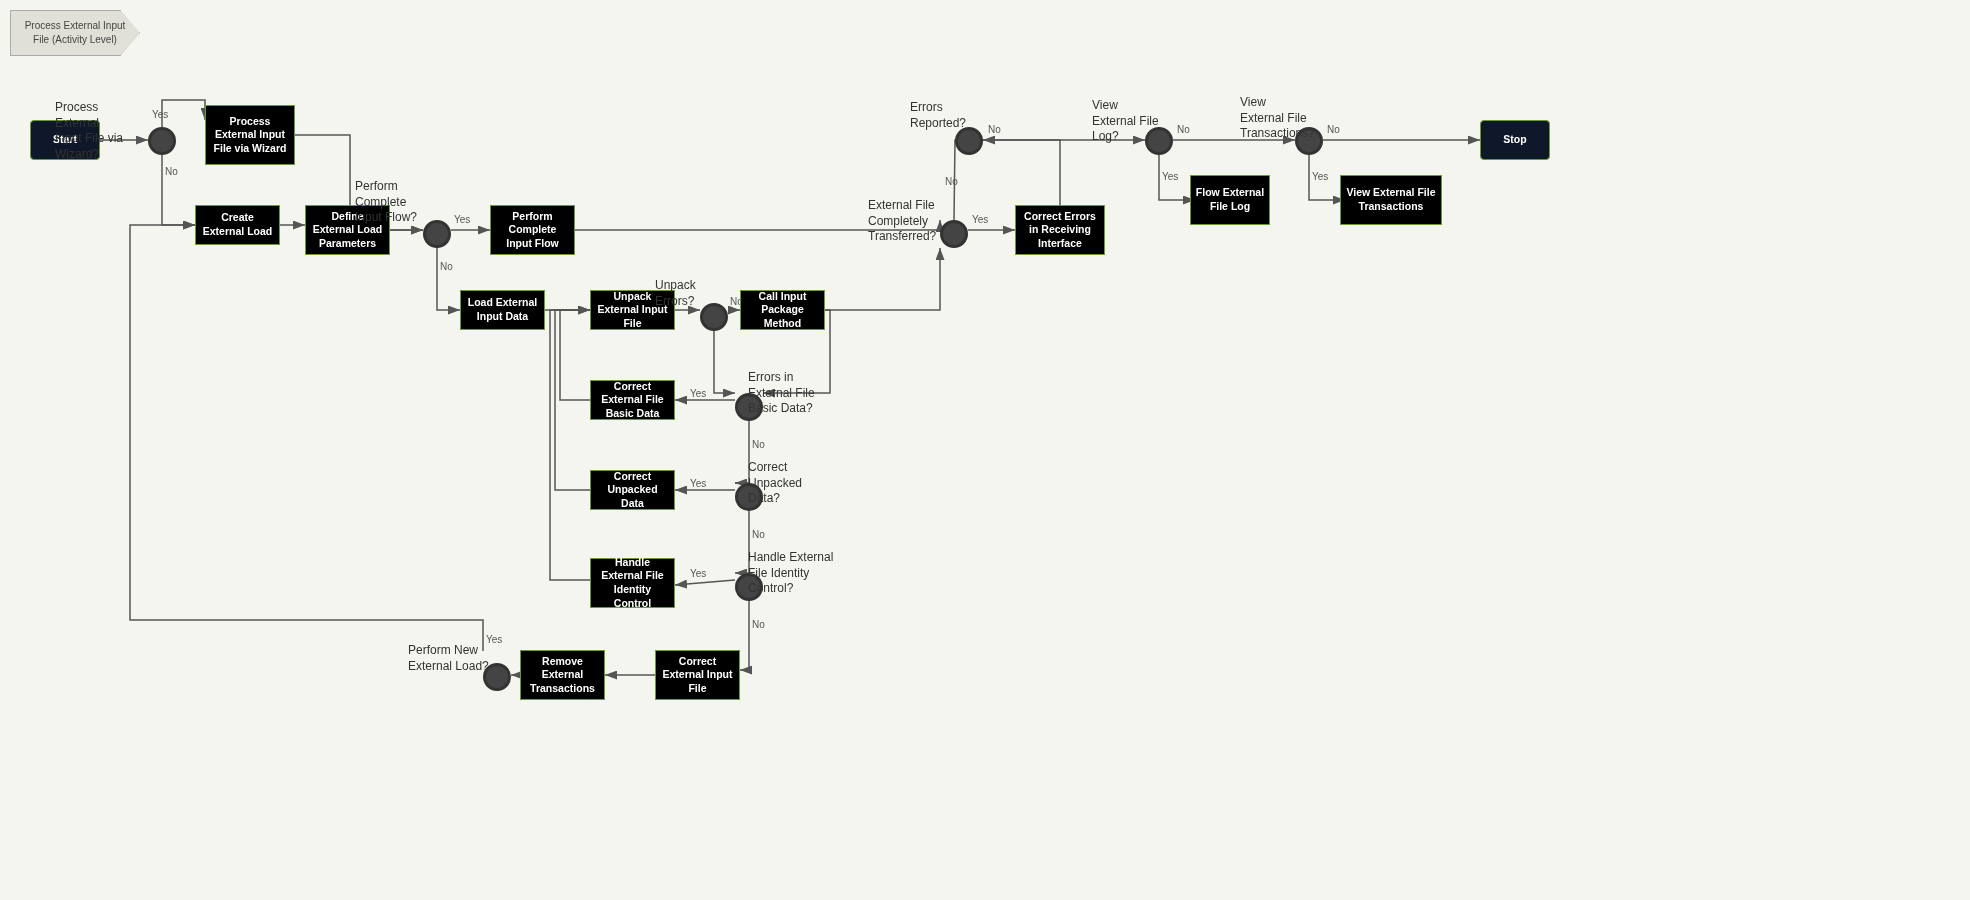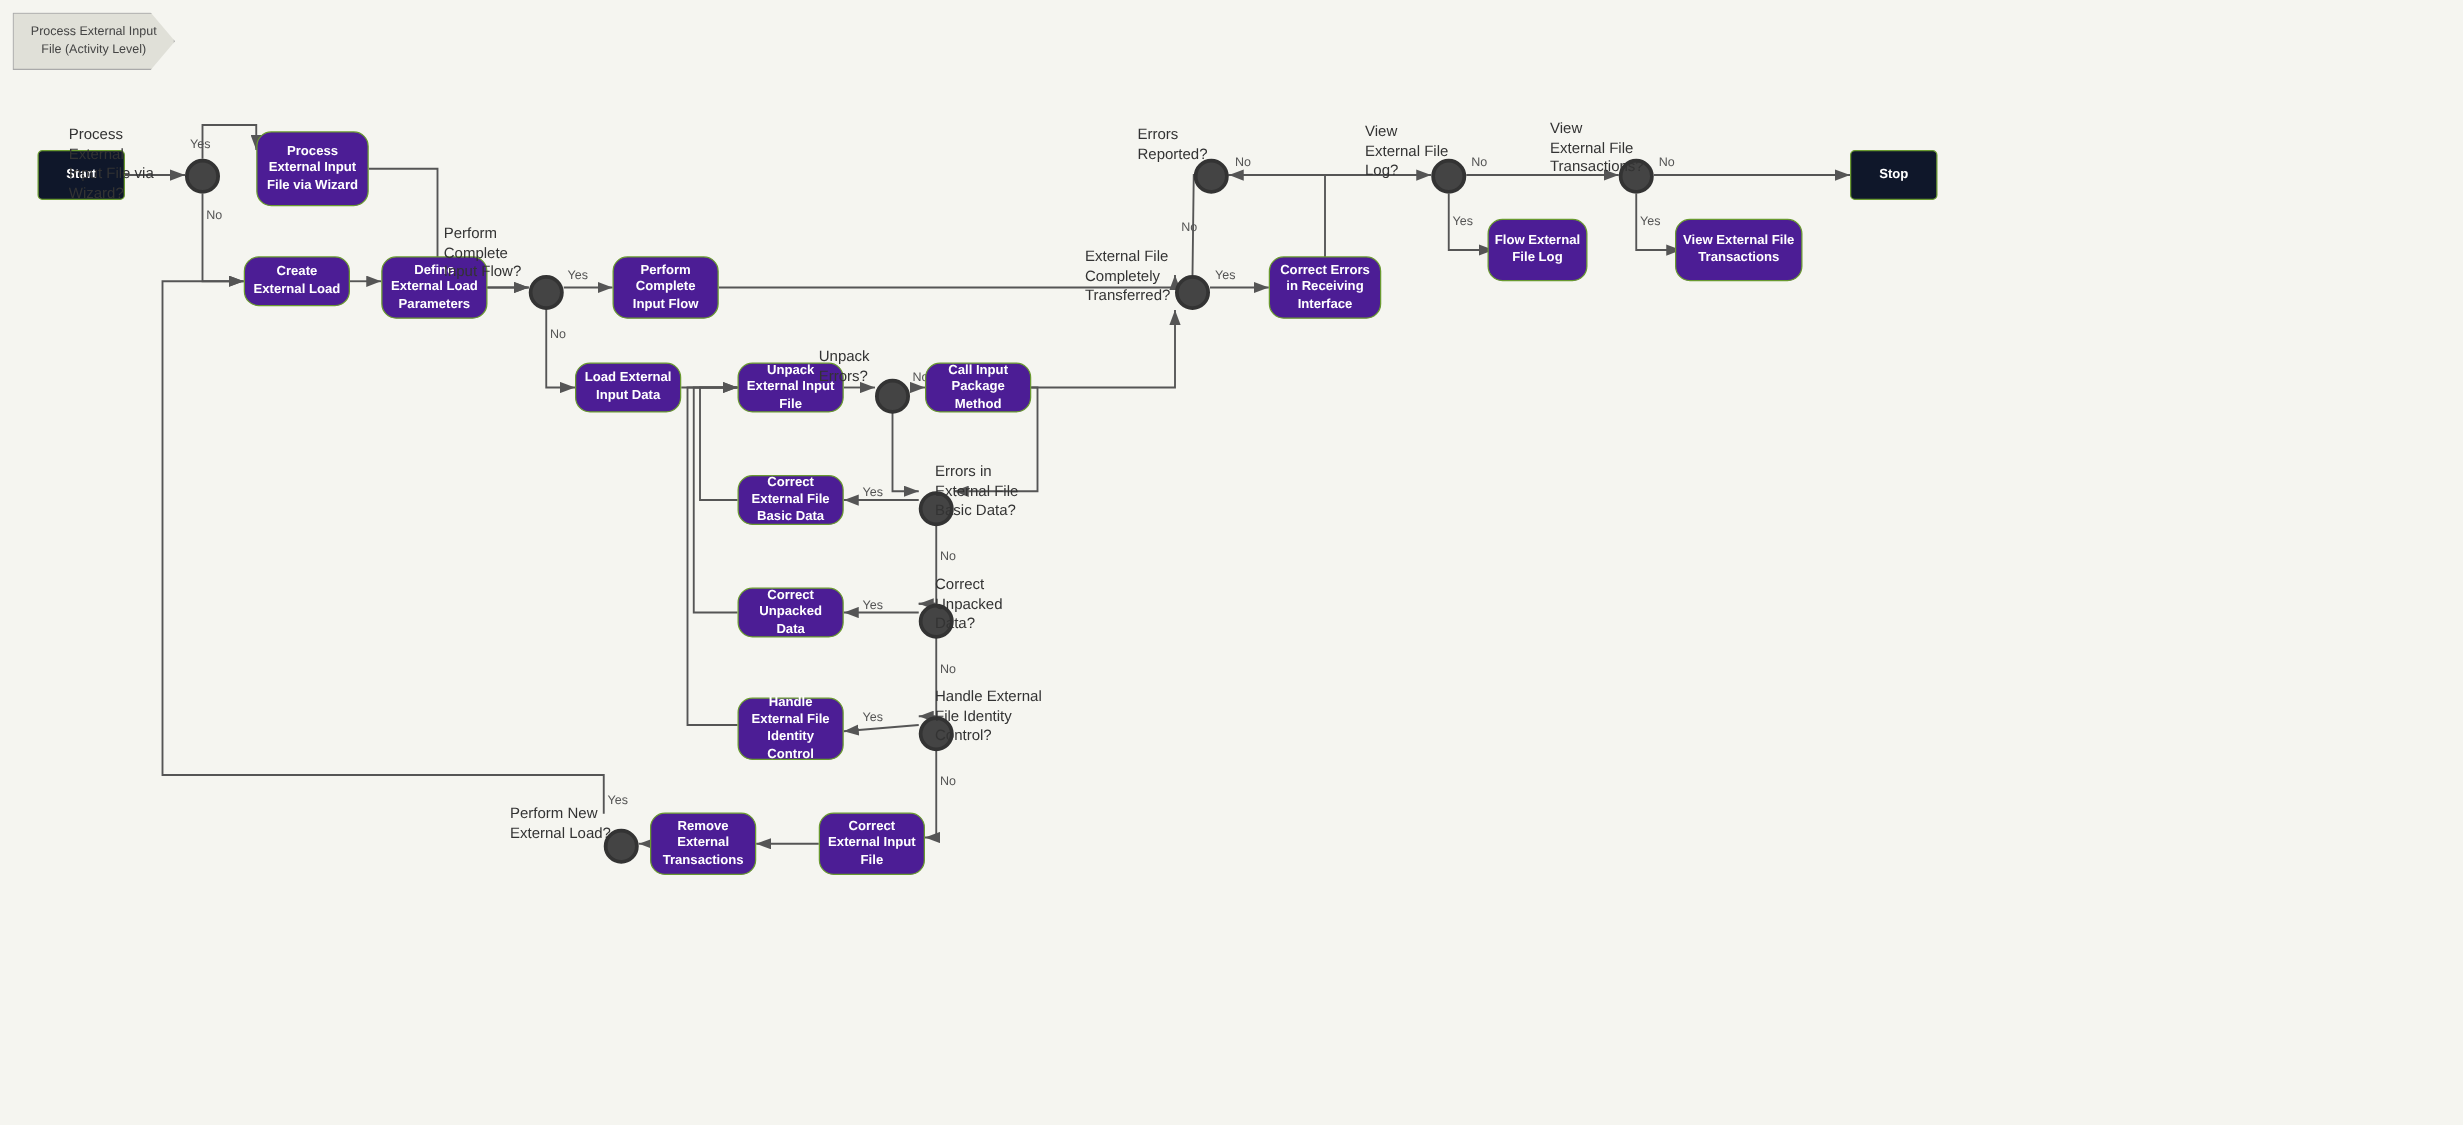--- a/index.html
+++ b/index.html
@@ -11,23 +11,23 @@
       width: 1970px;
       height: 900px;
     }
     .canvas {
       position: relative;
       width: 1970px;
       height: 900px;
     }
     .node {
       position: absolute;
-      background: #4c1d95;
+      background: #000000;
       border: 1.5px solid #6a9a30;
-      border-radius: 12px;
+      border-radius: 0;
       display: flex;
       align-items: center;
       justify-content: center;
       text-align: center;
       color: #fff;
       font-weight: bold;
       font-size: 10.5px;
       padding: 4px;
       line-height: 1.3;
     }

